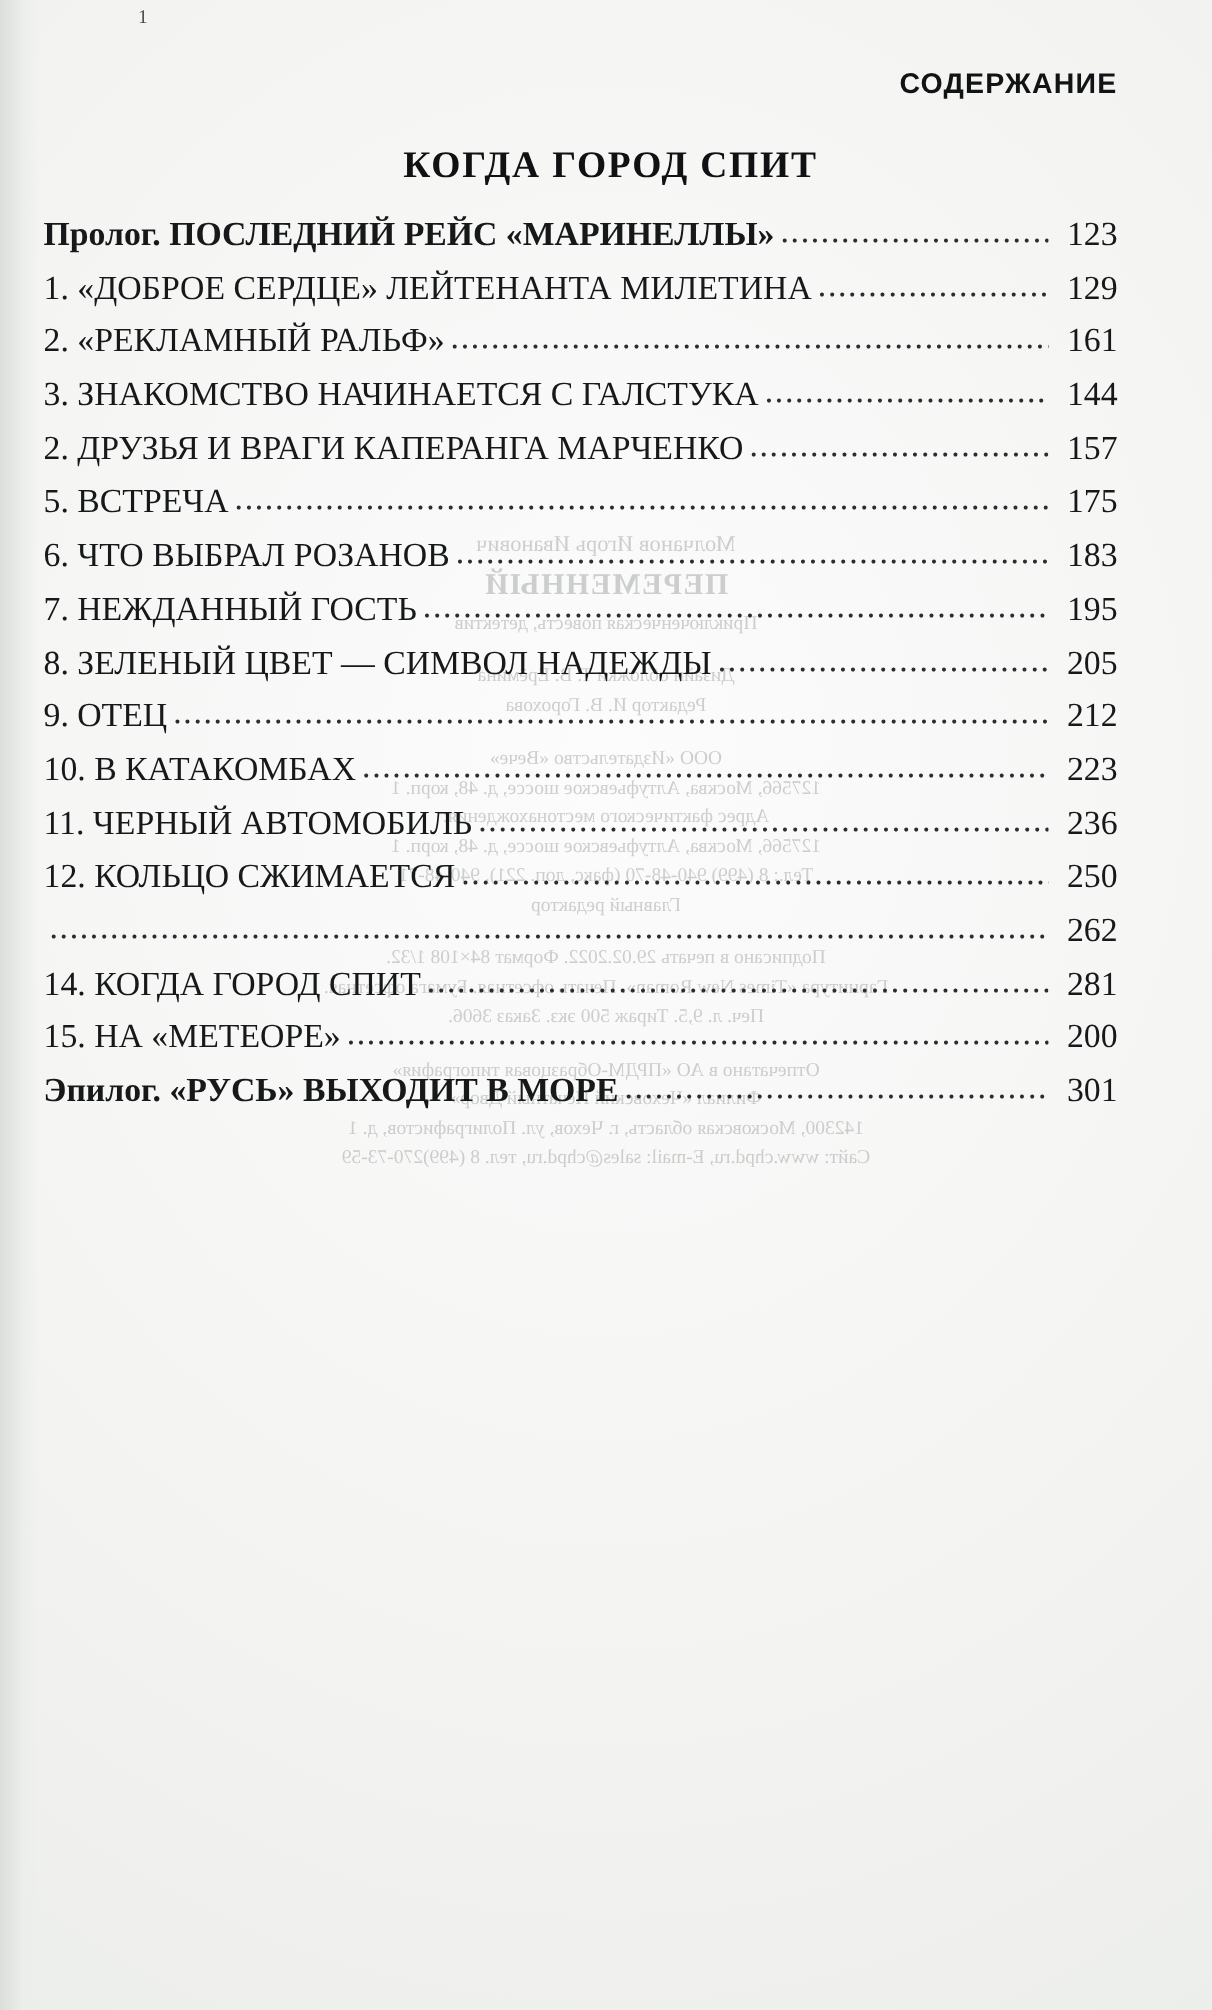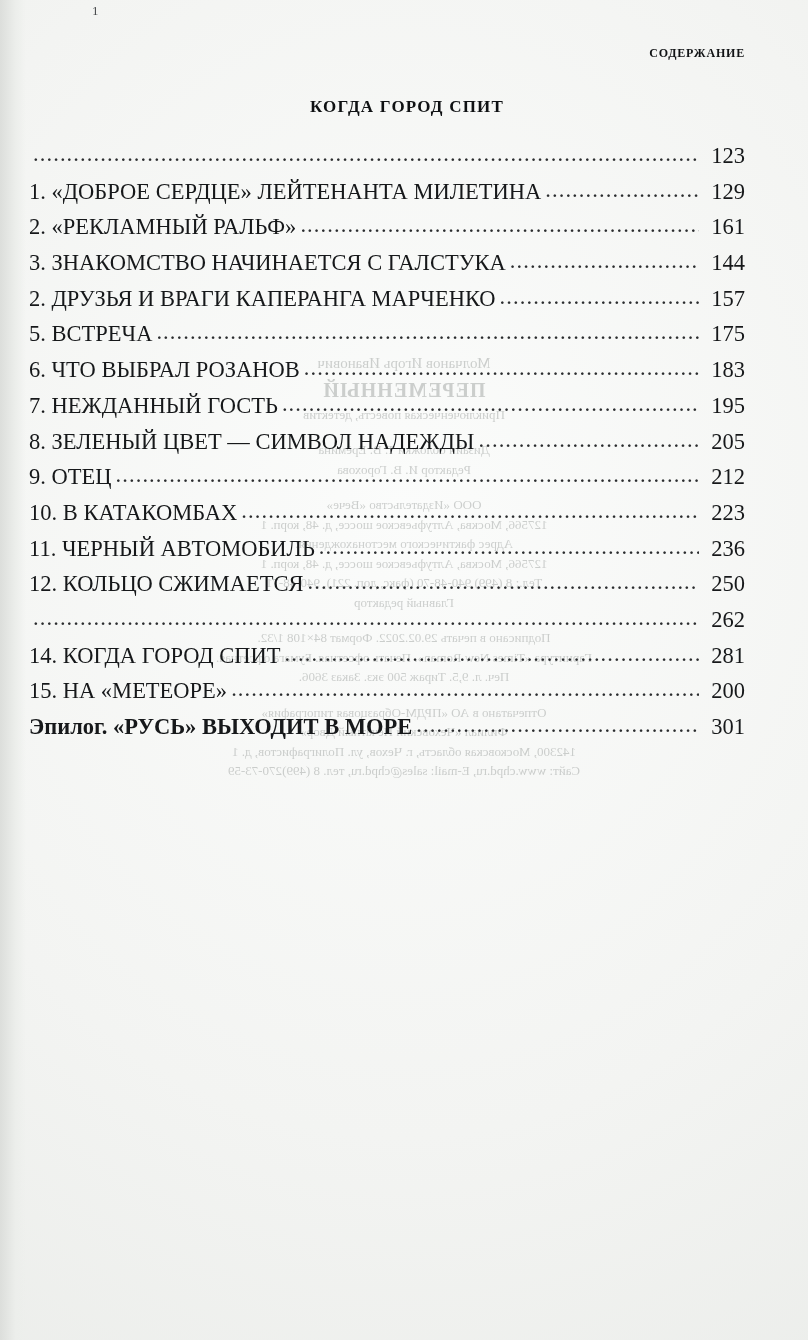--- a/index.html
+++ b/index.html
@@ -38,35 +38,35 @@
     font-size: 13px;
     color: #4a4c4e;
     line-height: 1;
   }
 
   
   .running-head {
     position: absolute;
     right: 63px;
     top: 46px;
-    font-family: Liberation Serif, serif;
+    font-family: Liberation Sans, sans-serif;
     font-weight: bold;
-    font-size: 12px;
+    font-size: 19px;
     letter-spacing: 0.8px;
     color: #111315;
   }
 
   
   .section-title {
     position: absolute;
     left: 0; right: 0;
     top: 97px;
     text-align: center;
     font-weight: bold;
-    font-size: 17px;
+    font-size: 25px;
     letter-spacing: 1.2px;
     color: #0f1113;
   }
   .section-title span { padding-left: 6px; }
 
   
   .toc {
     position: absolute;
     left: 29px;
     right: 63px;
@@ -155,20 +155,21 @@
       <p class="b-line">Печ. л. 9,5. Тираж 500 экз. Заказ 3606.</p>
       <div class="b-gap"></div>
       <p class="b-line">Отпечатано в АО «ПРДМ-Образцовая типография»</p>
       <p class="b-line">Филиал «Чеховский Печатный Двор»</p>
       <p class="b-line">142300, Московская область, г. Чехов, ул. Полиграфистов, д. 1</p>
       <p class="b-line">Сайт: www.chpd.ru, E-mail: sales@chpd.ru, тел. 8 (499)270-73-59</p>
     </div>
 
   <div class="toc" id="toc">
       <div class="toc-row bold">
+        <span class="toc-label">Пролог. ПОСЛЕДНИЙ РЕЙС «МАРИНЕЛЛЫ»</span>
         <span class="toc-dots">........................................................................................................................................................</span>
         <span class="toc-page">123</span>
       </div>
       <div class="toc-row">
         <span class="toc-label">1. «ДОБРОЕ СЕРДЦЕ» ЛЕЙТЕНАНТА МИЛЕТИНА</span>
         <span class="toc-dots">........................................................................................................................................................</span>
         <span class="toc-page">129</span>
       </div>
       <div class="toc-row">
         <span class="toc-label">2. «РЕКЛАМНЫЙ РАЛЬФ»</span>

